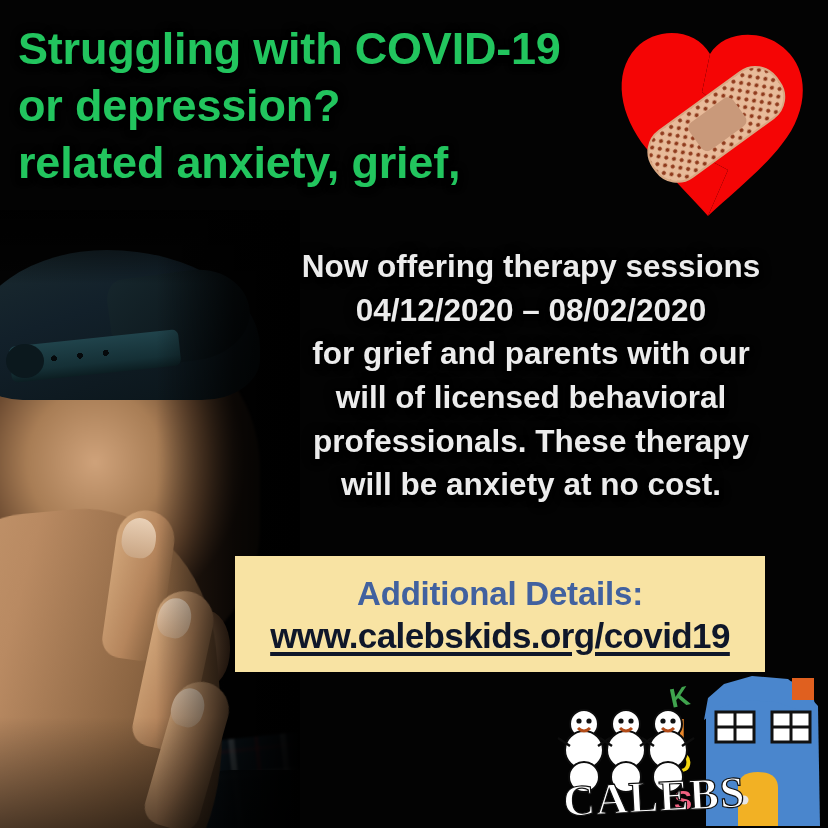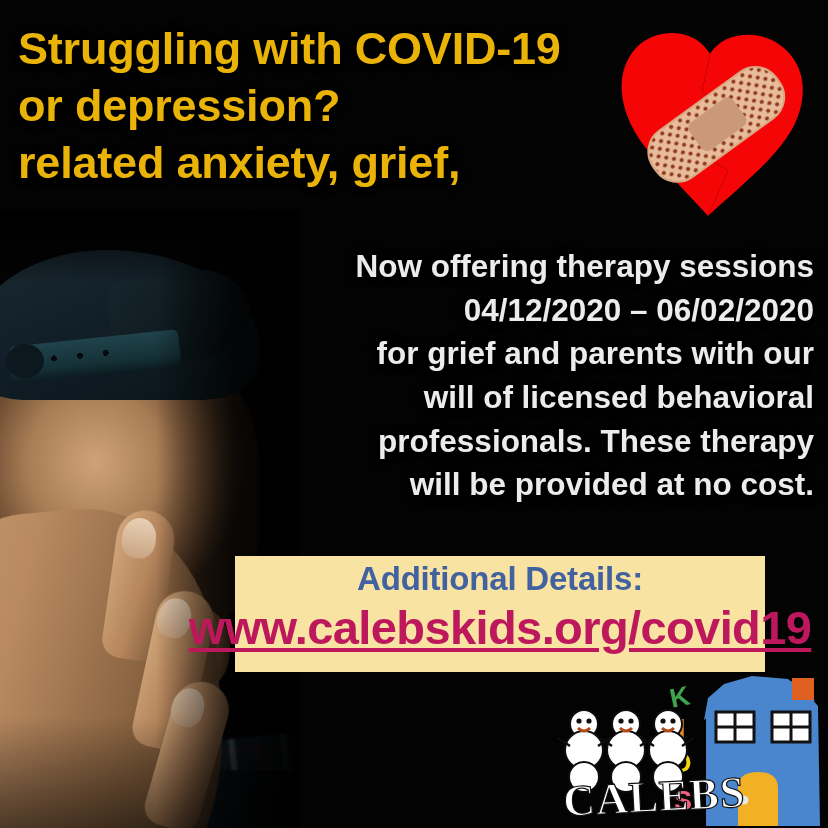--- a/index.html
+++ b/index.html
@@ -168,54 +168,54 @@
     left:598px; top:20px;
     width:230px; height:215px;
     z-index:4;
   }
 
   
   .body-copy {
     position:absolute;
     left:248px; top:245px;
     width:566px;
-    text-align:right;
+    text-align:center;
     font-size:31.5px;
     font-weight:bold;
     line-height:1.385;
     color:#ececec;
     text-shadow:0 0 12px rgba(0,0,0,.95), 0 2px 4px #000;
     z-index:6;
   }
   .body-copy div { white-space:nowrap; }
 
   
   .callout {
     position:absolute;
     left:235px; top:556px;
     width:530px; height:116px;
     background:#f8e3a3;
     z-index:7;
     display:flex;
     flex-direction:column;
     align-items:center;
-    justify-content:flex-start;
+    justify-content:center;
     padding-top:4px;
   }
   .callout .cta-title {
     font-size:33px;
     font-weight:bold;
     color:#41619f;
     letter-spacing:-0.2px;
     line-height:1.15;
   }
   .callout .cta-url {
-    font-size:47px;
+    font-size:35px;
     font-weight:bold;
-    color:#be185d;
+    color:#0f172a;
     text-decoration:underline;
     text-decoration-thickness:4px;
     text-underline-offset:4px;
     letter-spacing:-0.6px;
     line-height:1.2;
     margin-top:2px;
     white-space:nowrap;
   }
 
   
@@ -269,33 +269,33 @@
                C 136 172, 166 148, 184 124 C 210 92, 212 52, 188 30
                C 166 8, 126 10, 112 34 Z" fill="#f50505"></path>
 
       <g transform="rotate(-36 118 104)">
         <rect x="42" y="76" width="152" height="57" rx="26" ry="26" fill="url(#bandDots)" stroke="#d9a883" stroke-width="2"></rect>
         <rect x="92" y="88" width="54" height="34" rx="7" ry="7" fill="#c9997a"></rect>
       </g>
     </svg>
   </div>
 
-  <div class="headline" style="color:#eab308">
+  <div class="headline" style="color:#22c55e">
     <div>Struggling with COVID-19</div>
     <div>or depression?</div>
     <div>related anxiety, grief,</div>
   </div>
 
   <div class="body-copy">
     <div>Now offering therapy sessions</div>
-    <div>04/12/2020 – 06/02/2020</div>
+    <div>04/12/2020 – 08/02/2020</div>
     <div>for grief and parents with our</div>
     <div>will of licensed behavioral</div>
     <div>professionals. These therapy</div>
-    <div>will be provided at no cost.</div>
+    <div>will be anxiety at no cost.</div>
   </div>
 
   <div class="callout">
     <div class="cta-title">Additional Details:</div>
     <a class="cta-url" href="#">www.calebskids.org/covid19</a>
   </div>
 
   <div class="logo">
     <svg width="272" height="152" viewBox="0 0 272 152">
 

